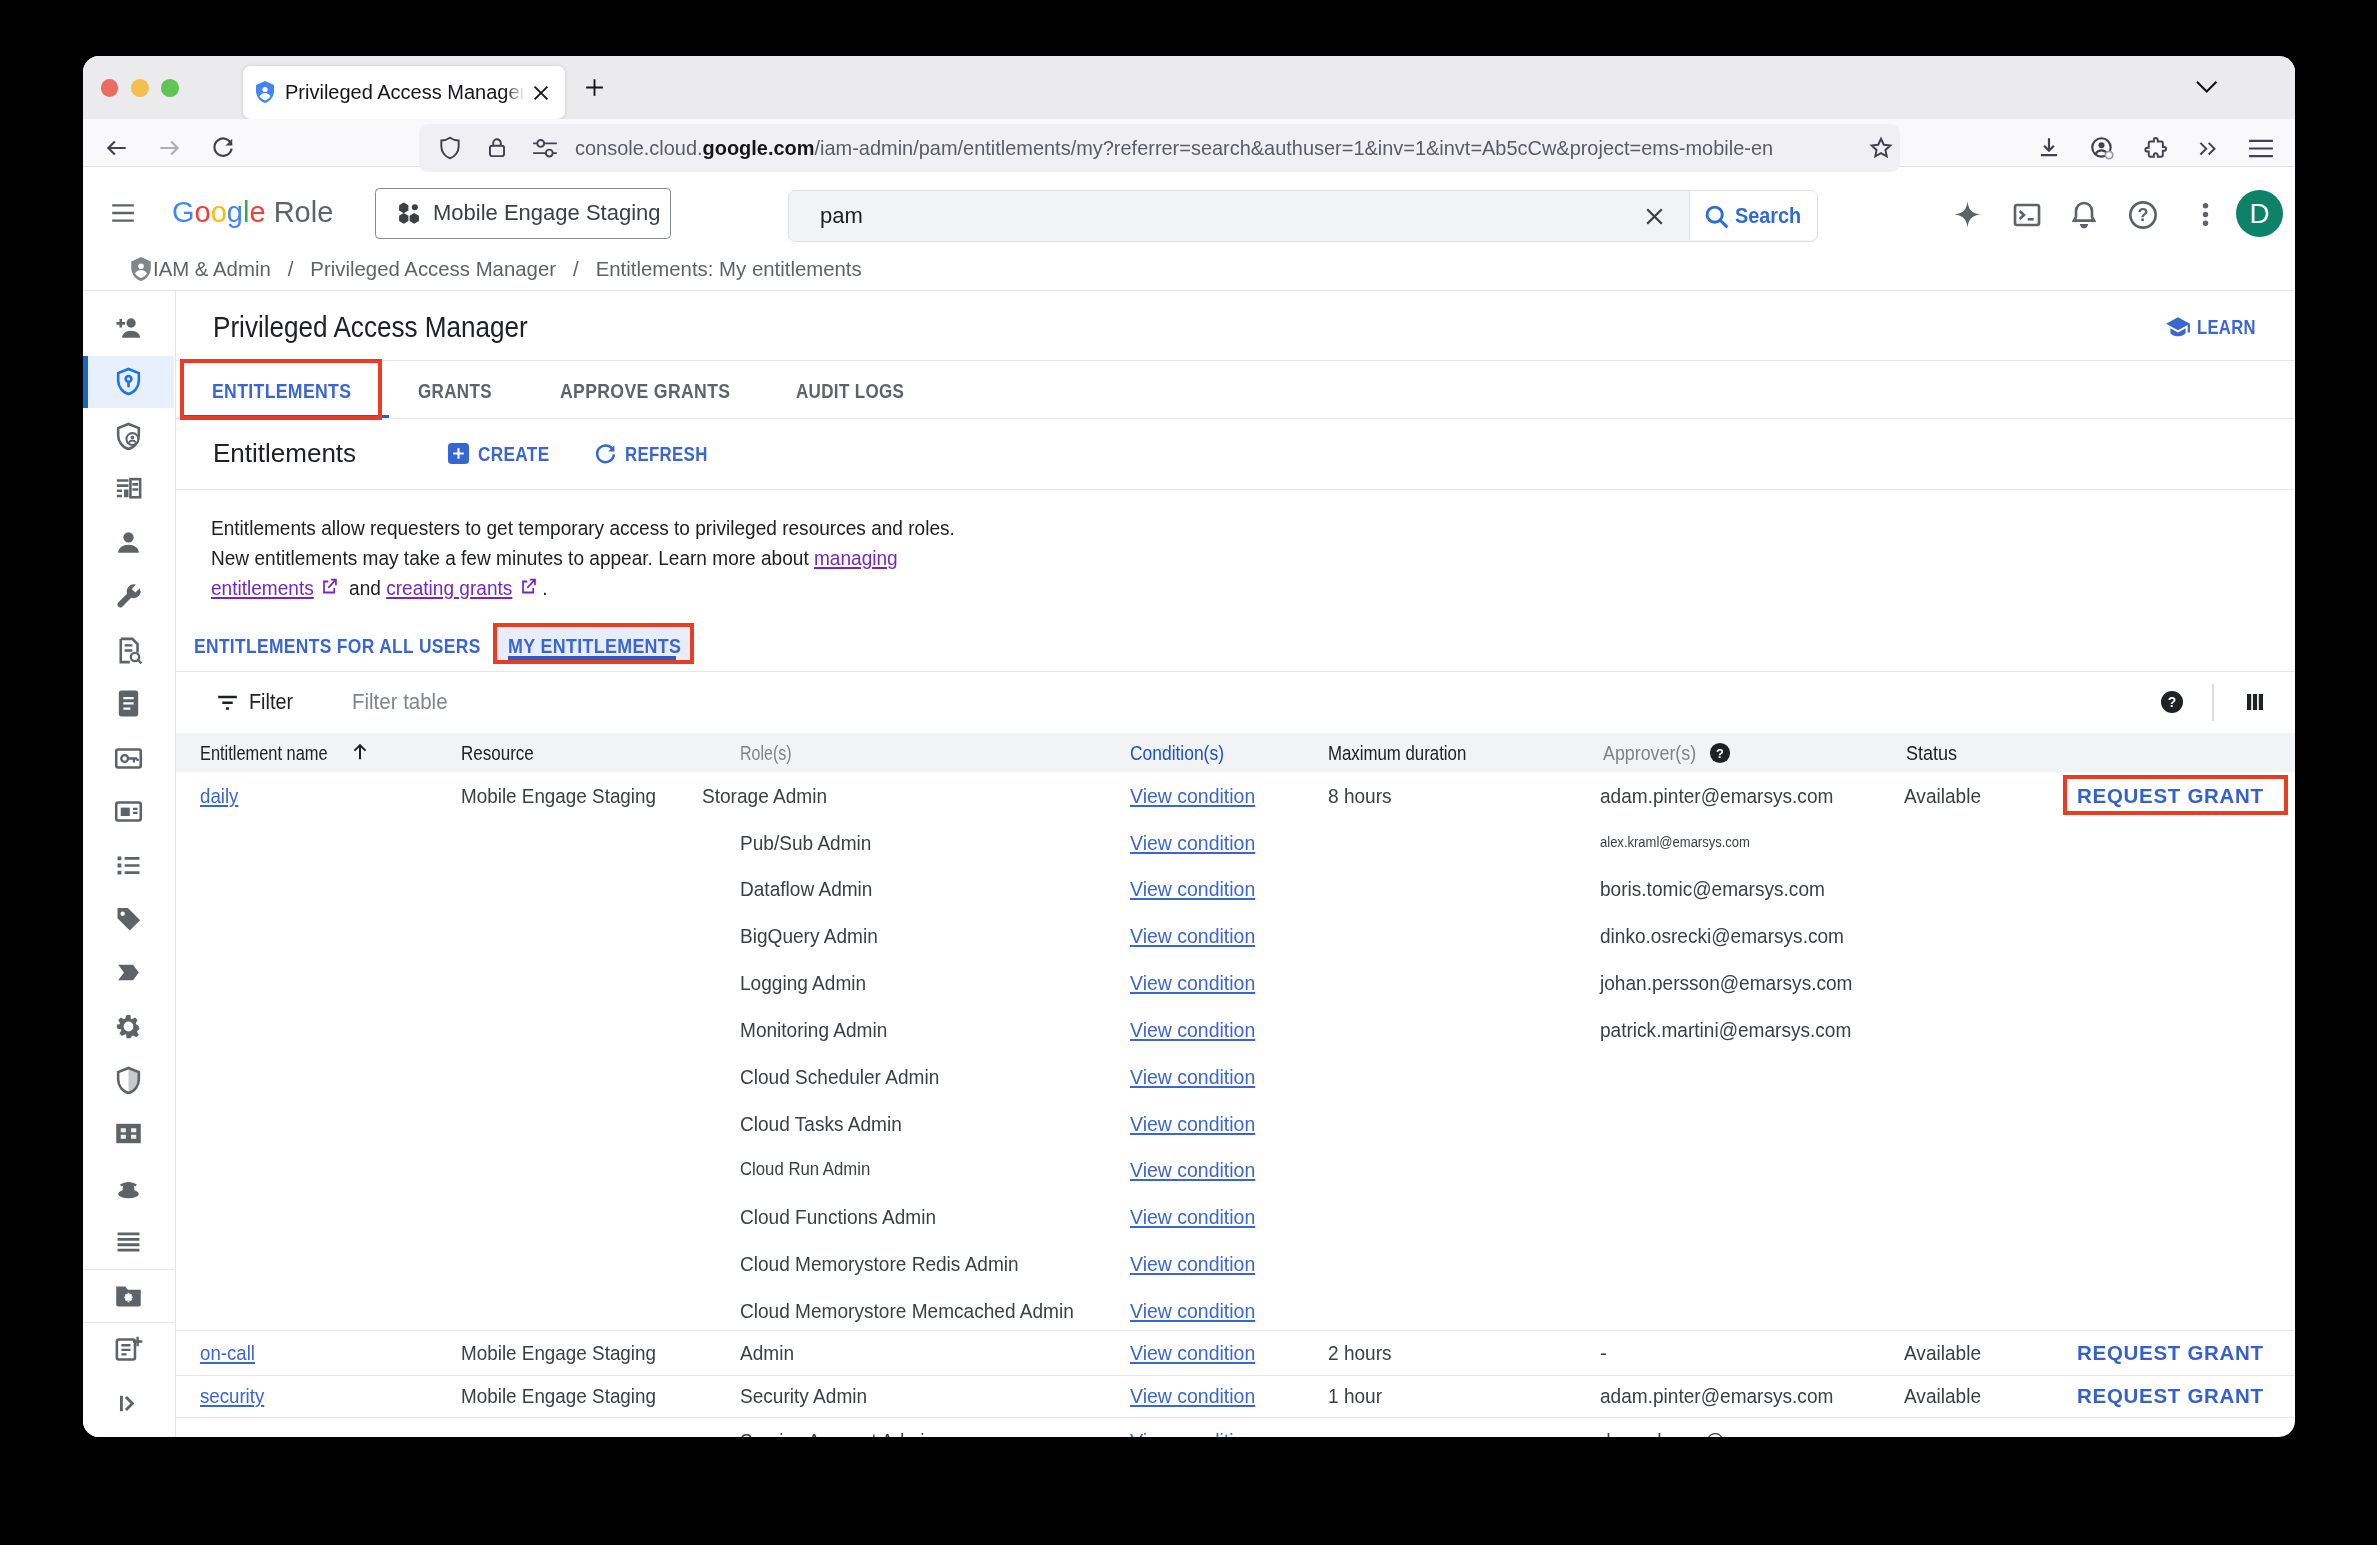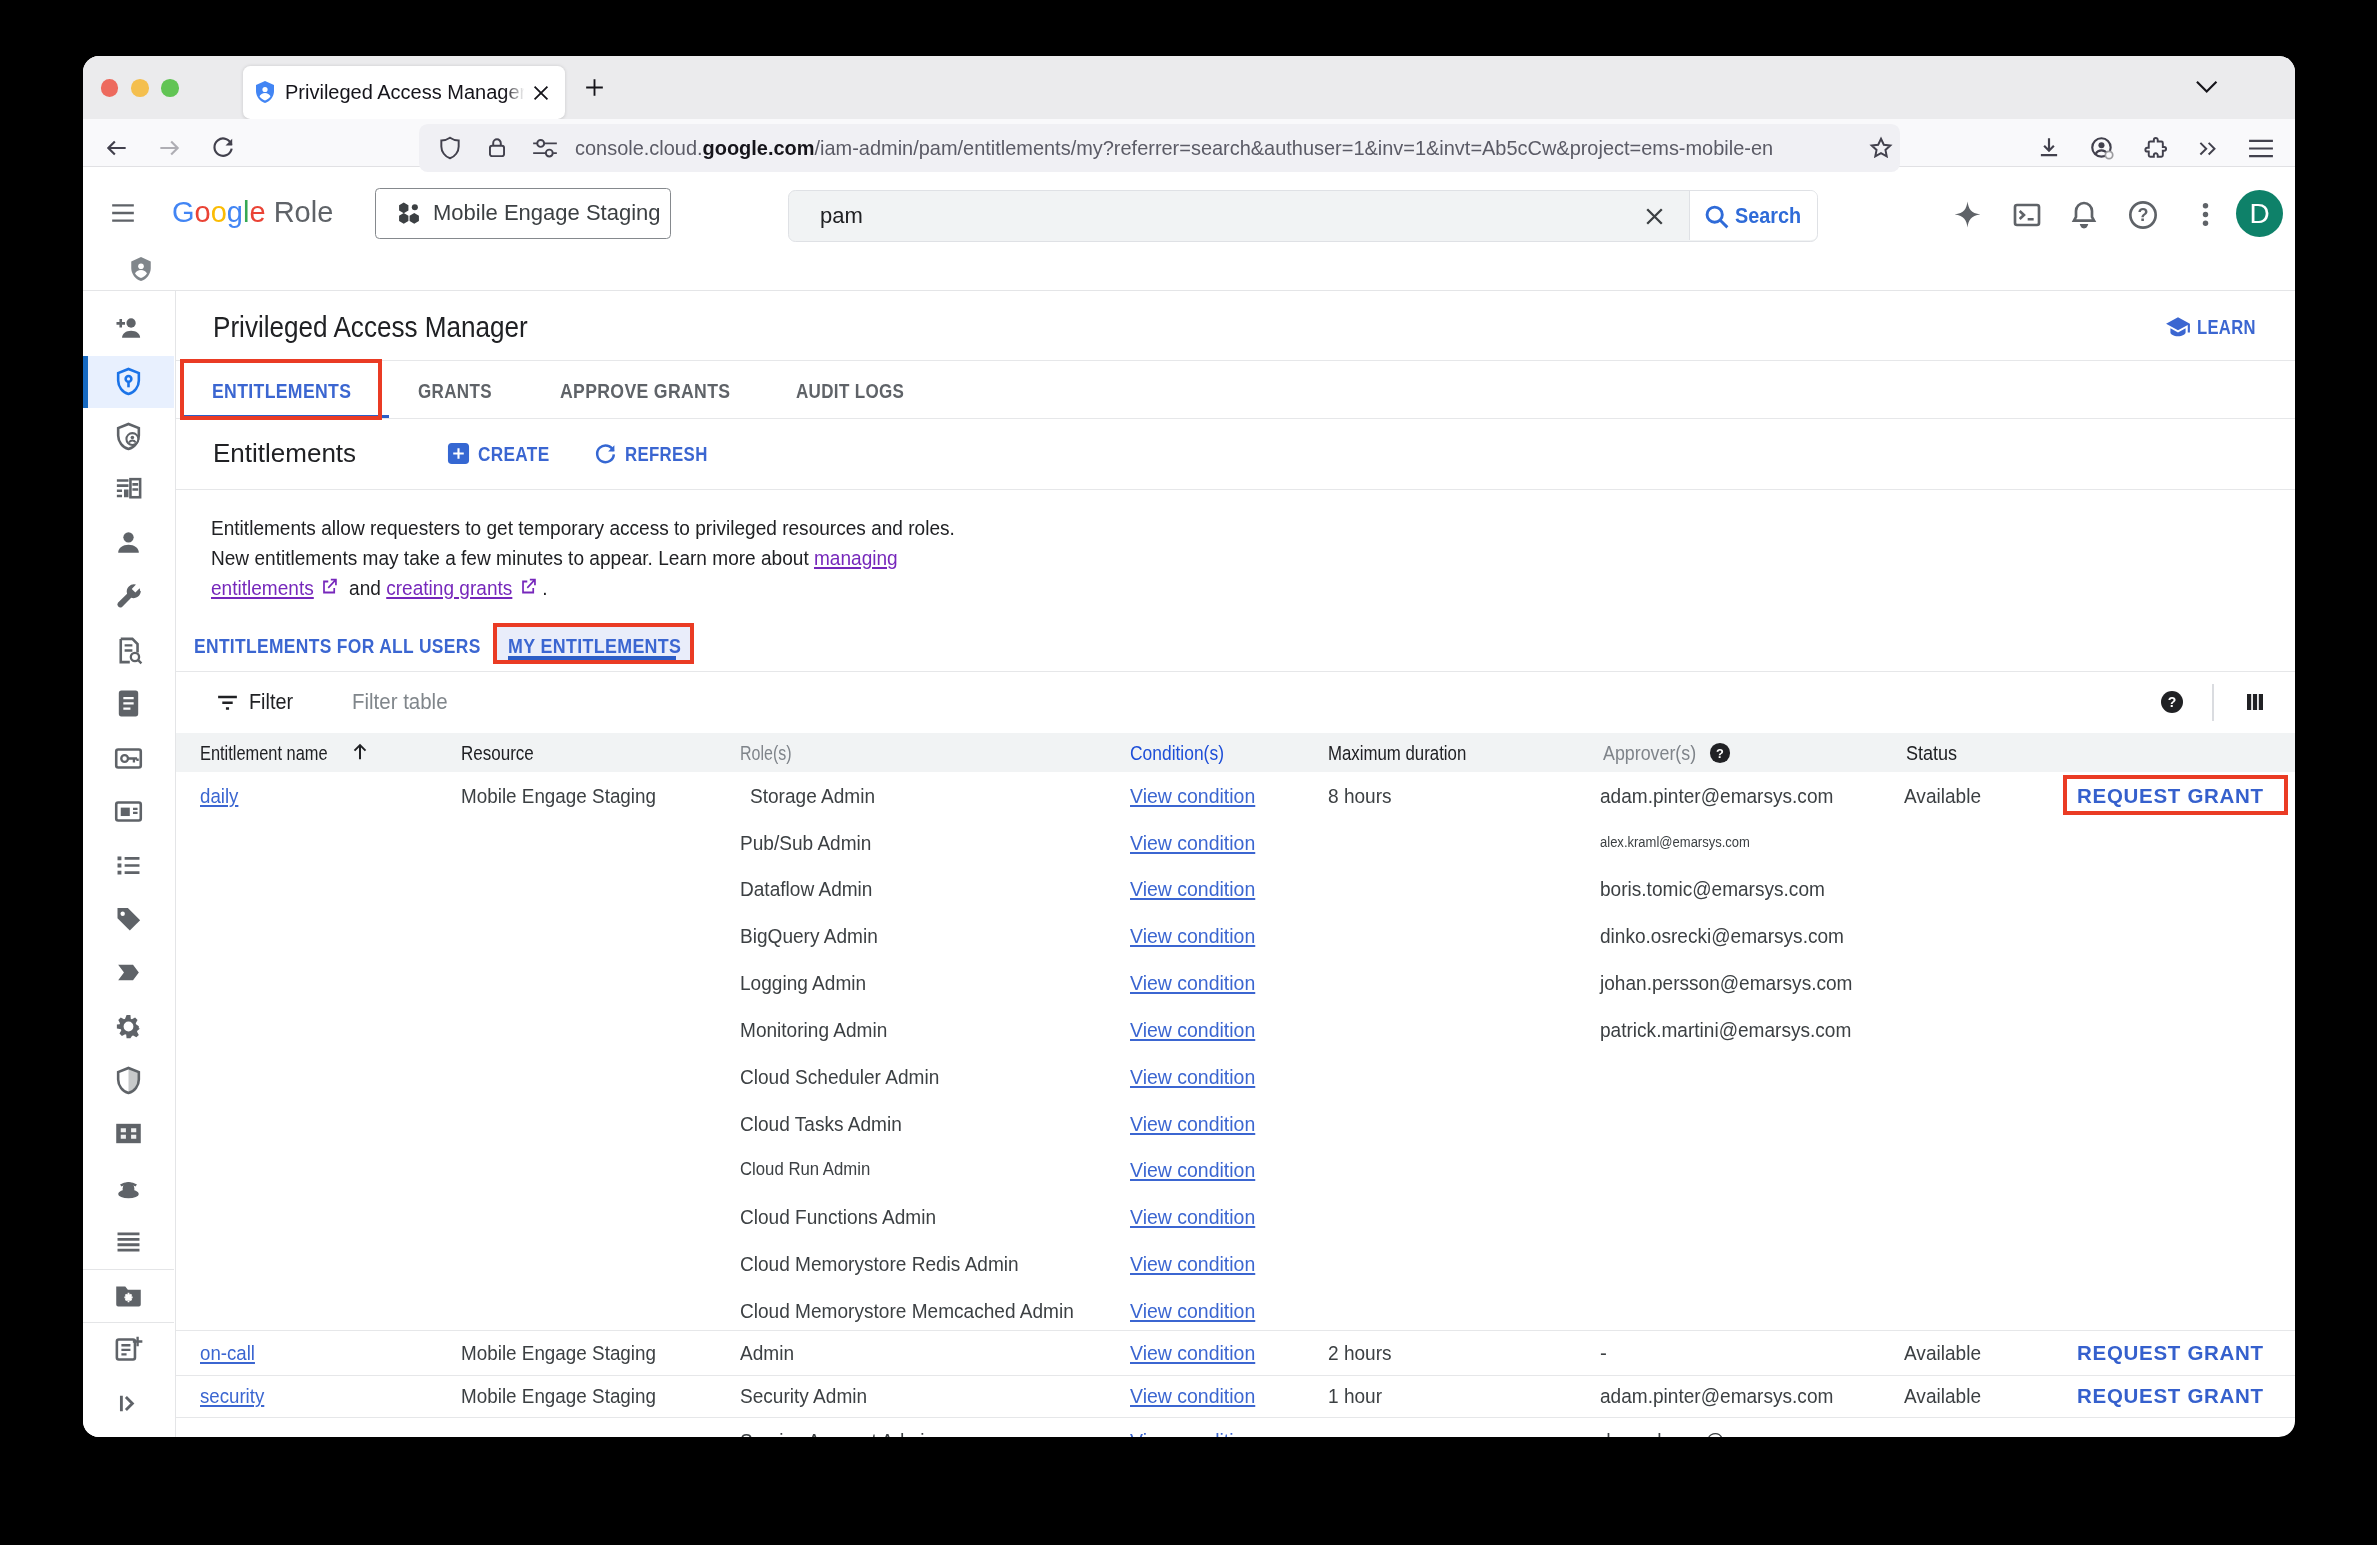--- a/index.html
+++ b/index.html
@@ -182,20 +182,21 @@
       </svg>
     <div id="avatar">D</div>
   </div>
 
   <div id="crumb">
     <svg class="abs" style="left:45px;top:7.3px" width="26" height="26" viewBox="0 0 24 24">
         <path fill="#80868b" d="M12 1l9 4v6c0 5.5-3.8 10.7-9 12-5.2-1.3-9-6.5-9-12V5l9-4z"></path>
         <circle cx="12" cy="9.5" r="2.6" fill="#fff"></circle>
         <path d="M12 13c-2.5 0-4.6 1.3-5.5 3.2 1.3 2 3.2 3.6 5.5 4.2 2.3-.6 4.2-2.2 5.5-4.2-.9-1.9-3-3.2-5.5-3.2z" fill="#fff"></path>
       </svg>
+    <div class="txt"><span class="sx" style="transform:scaleX(.97)">IAM &amp; Admin&nbsp;&nbsp; /&nbsp;&nbsp; Privileged Access Manager&nbsp;&nbsp; /&nbsp;&nbsp; Entitlements: My entitlements</span></div>
   </div>
 
   <div id="sidebar">
     <div id="selrow"></div>
     <div id="selbar"></div>
     <div id="sicons">
         <svg class="abs" style="left:30px;top:20.5px" width="31" height="31" viewBox="0 0 24 24">
           <circle cx="14" cy="8.5" r="3.6" fill="#5f6368"></circle>
           <path d="M7 20c0-3.3 3.1-5.5 7-5.5s7 2.2 7 5.5z" fill="#5f6368"></path>
           <path d="M5 5.5v2.3H2.7v2H5V12h2V9.8h2.3v-2H7V5.5z" fill="#5f6368"></path>
@@ -358,21 +359,21 @@
   <div class="t b" style="left:1047px;top:682px;color:#1d4ed8;font-size:20.5px"><span class="sx" style="transform:scaleX(.85)">Condition(s)</span></div>
   <div class="t dark b" style="left:1245px;top:682px;font-size:20.5px"><span class="sx" style="transform:scaleX(.82)">Maximum duration</span></div>
   <div class="t b" style="left:1520px;top:682px;color:#7f848a;font-size:20.5px"><span class="sx" style="transform:scaleX(.87)">Approver(s)</span></div>
   <svg class="abs" style="left:1626px;top:686px" width="22" height="22" viewBox="0 0 24 24">
       <circle cx="12" cy="12" r="11" fill="#202124"></circle>
       <text x="12" y="17" font-size="14" text-anchor="middle" fill="#fff" font-weight="bold" font-family="Liberation Sans, sans-serif">?</text>
     </svg>
   <div class="t dark b" style="left:1823px;top:682px;font-size:20.5px"><span class="sx" style="transform:scaleX(.88)">Status</span></div>
 
   <div id="rows">
-      <div class="t" style="left:667px;top:725px;font-size:20.5px"><span class="sx" style="transform:scaleX(.93)">Storage Admin</span></div>
+      <div class="t" style="left:619px;top:725px;font-size:20.5px"><span class="sx" style="transform:scaleX(.93)">Storage Admin</span></div>
       <div class="t link" style="left:1047px;top:725px;font-size:20.5px"><span class="sx" style="transform:scaleX(.95)">View condition</span></div>
       <div class="t" style="left:657px;top:772px;font-size:20.5px"><span class="sx" style="transform:scaleX(.93)">Pub/Sub Admin</span></div>
       <div class="t link" style="left:1047px;top:772px;font-size:20.5px"><span class="sx" style="transform:scaleX(.95)">View condition</span></div>
       <div class="t" style="left:657px;top:818px;font-size:20.5px"><span class="sx" style="transform:scaleX(.93)">Dataflow Admin</span></div>
       <div class="t link" style="left:1047px;top:818px;font-size:20.5px"><span class="sx" style="transform:scaleX(.95)">View condition</span></div>
       <div class="t" style="left:657px;top:865px;font-size:20.5px"><span class="sx" style="transform:scaleX(.93)">BigQuery Admin</span></div>
       <div class="t link" style="left:1047px;top:865px;font-size:20.5px"><span class="sx" style="transform:scaleX(.95)">View condition</span></div>
       <div class="t" style="left:657px;top:912px;font-size:20.5px"><span class="sx" style="transform:scaleX(.93)">Logging Admin</span></div>
       <div class="t link" style="left:1047px;top:912px;font-size:20.5px"><span class="sx" style="transform:scaleX(.95)">View condition</span></div>
       <div class="t" style="left:657px;top:959px;font-size:20.5px"><span class="sx" style="transform:scaleX(.93)">Monitoring Admin</span></div>

